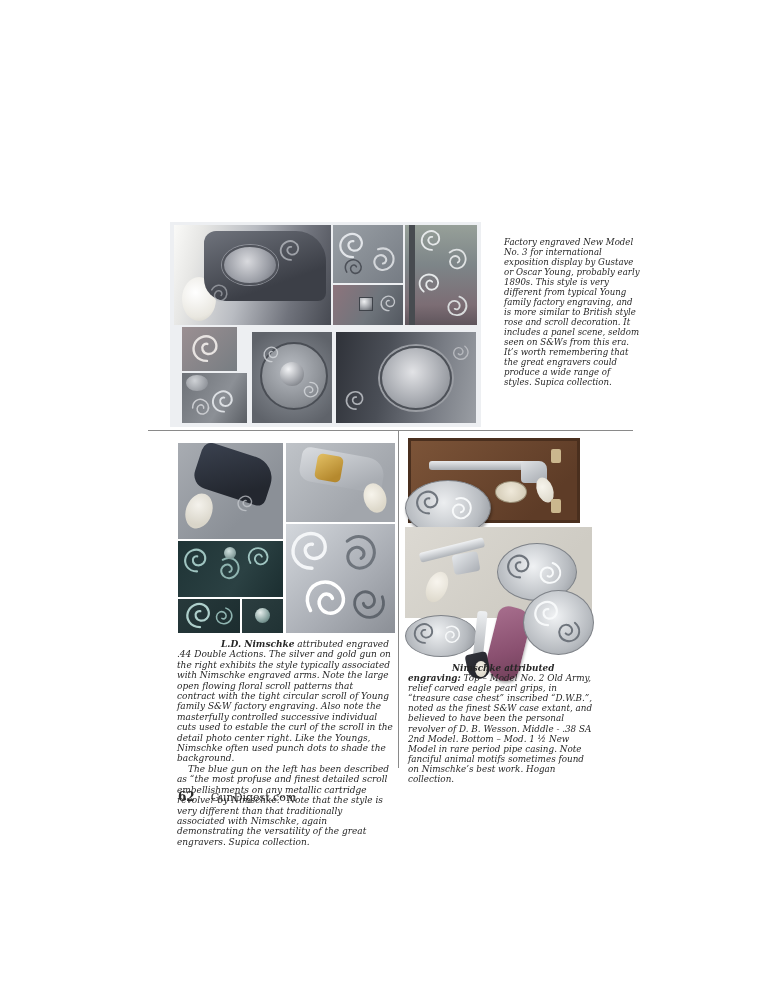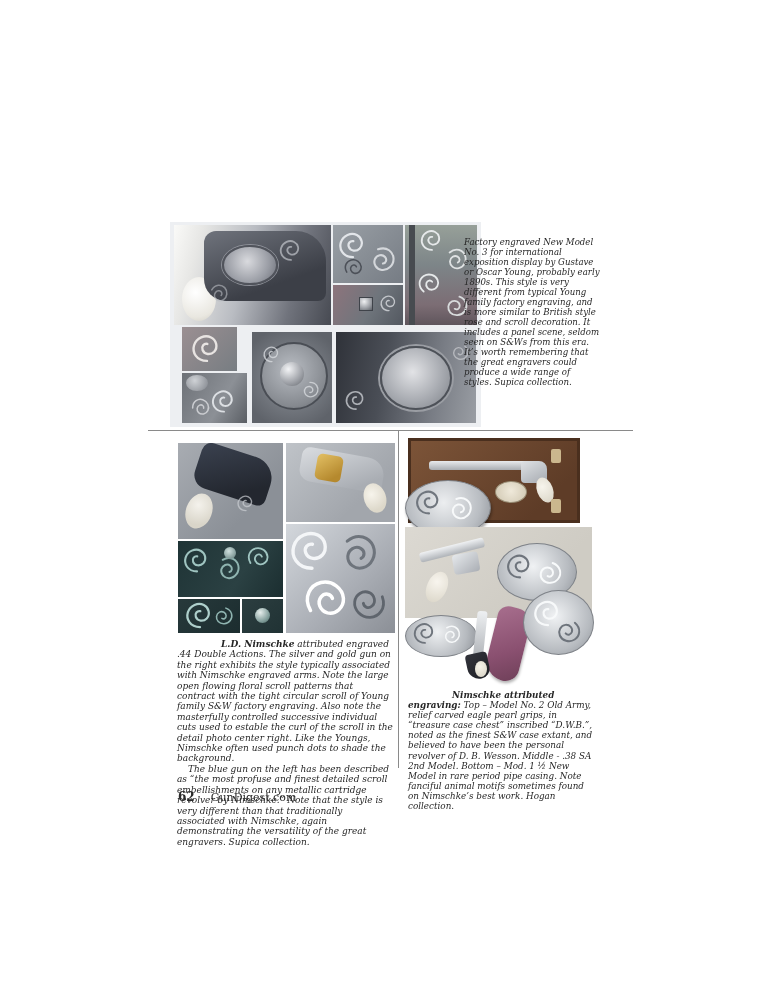--- a/index.html
+++ b/index.html
@@ -120,21 +120,21 @@
       <div class="oval" style="left:44px;top:14px;width:68px;height:60px;background:radial-gradient(circle at 45% 40%,#e2e3e6,#a9acb2 55%,#7b7f86);border:2px solid #4d5158;box-shadow:0 0 0 2px #9a9da3;"></div>
       <svg class="sw" viewBox="0 0 100 100" style="left:8px;top:56px;width:24px;height:24px;color:#c9ccd1;opacity:.8;">
           <use href="#swirl"></use>
         </svg>
       <svg class="sw" viewBox="0 0 100 100" style="left:114px;top:10px;width:20px;height:20px;color:#caccd0;opacity:.7;transform:rotate(220deg);">
           <use href="#swirl"></use>
         </svg>
     </div>
   </div>
 
-  <div class="cap cap-top abs" style="left:464px;top:237px;">
+  <div class="cap cap-top abs" style="left:504px;top:237px;">
     <p>Factory engraved New Model No. 3 for international exposition display by Gustave or Oscar Young, probably early 1890s. This style is very different from typical Young family factory engraving, and is more similar to British style rose and scroll decoration. It includes a panel scene, seldom seen on S&amp;Ws from this era. It’s worth remembering that the great engravers could produce a wide range of styles. Supica collection.</p>
   </div>
 
   <div class="rule-h" style="left:148px;top:430px;width:485px;"></div>
   <div class="rule-v" style="left:398px;top:430px;height:338px;"></div>
 
   <div class="collage" style="left:178px;top:443px;width:217px;height:190px;background:#ffffff;">
 
     <div class="tile" style="left:0;top:0;width:105px;height:96px;background:linear-gradient(135deg,#a8acb2,#8b9097 70%);">
       <div class="abs" style="left:18px;top:8px;width:76px;height:46px;background:linear-gradient(150deg,#3b4250,#23272f 75%);border-radius:10px 22px 8px 14px;transform:rotate(18deg);"></div>
@@ -249,21 +249,21 @@
     <div class="oval" style="left:118px;top:152px;width:69px;height:63px;background:radial-gradient(circle at 45% 40%,#f0f2f4,#b7bbc0 65%,#8b8f95);border:1px solid #7e8288;">
       <svg class="sw" viewBox="0 0 100 100" style="left:8px;top:6px;width:32px;height:32px;color:#f7f9fa;">
           <use href="#swirl"></use>
         </svg>
       <svg class="sw" viewBox="0 0 100 100" style="left:30px;top:26px;width:28px;height:28px;color:#6e747c;transform:rotate(220deg);">
           <use href="#swirl"></use>
         </svg>
     </div>
   </div>
 
-  <div class="cap cap-right abs" style="left:408px;top:690px;">
+  <div class="cap cap-right abs" style="left:408px;top:663px;">
     <p><span class="lead">Nimschke attributed engraving:</span><span> Top – Model No. 2 Old Army, relief carved eagle pearl grips, in “treasure case chest” inscribed “D.W.B.”, noted as the finest S&amp;W case extant, and believed to have been the personal revolver of D. B. Wesson. Middle - .38 SA 2nd Model. Bottom – Mod. 1 ½ New Model in rare period pipe casing. Note fanciful animal motifs sometimes found on Nimschke’s best work. Hogan collection.</span></p>
   </div>
 
   <div class="folio" style="left:178px;top:786px;">
     <span class="num">62</span><span class="site">GunDigest.com</span>
   </div>
 
 </div>
 
 </body></html>

